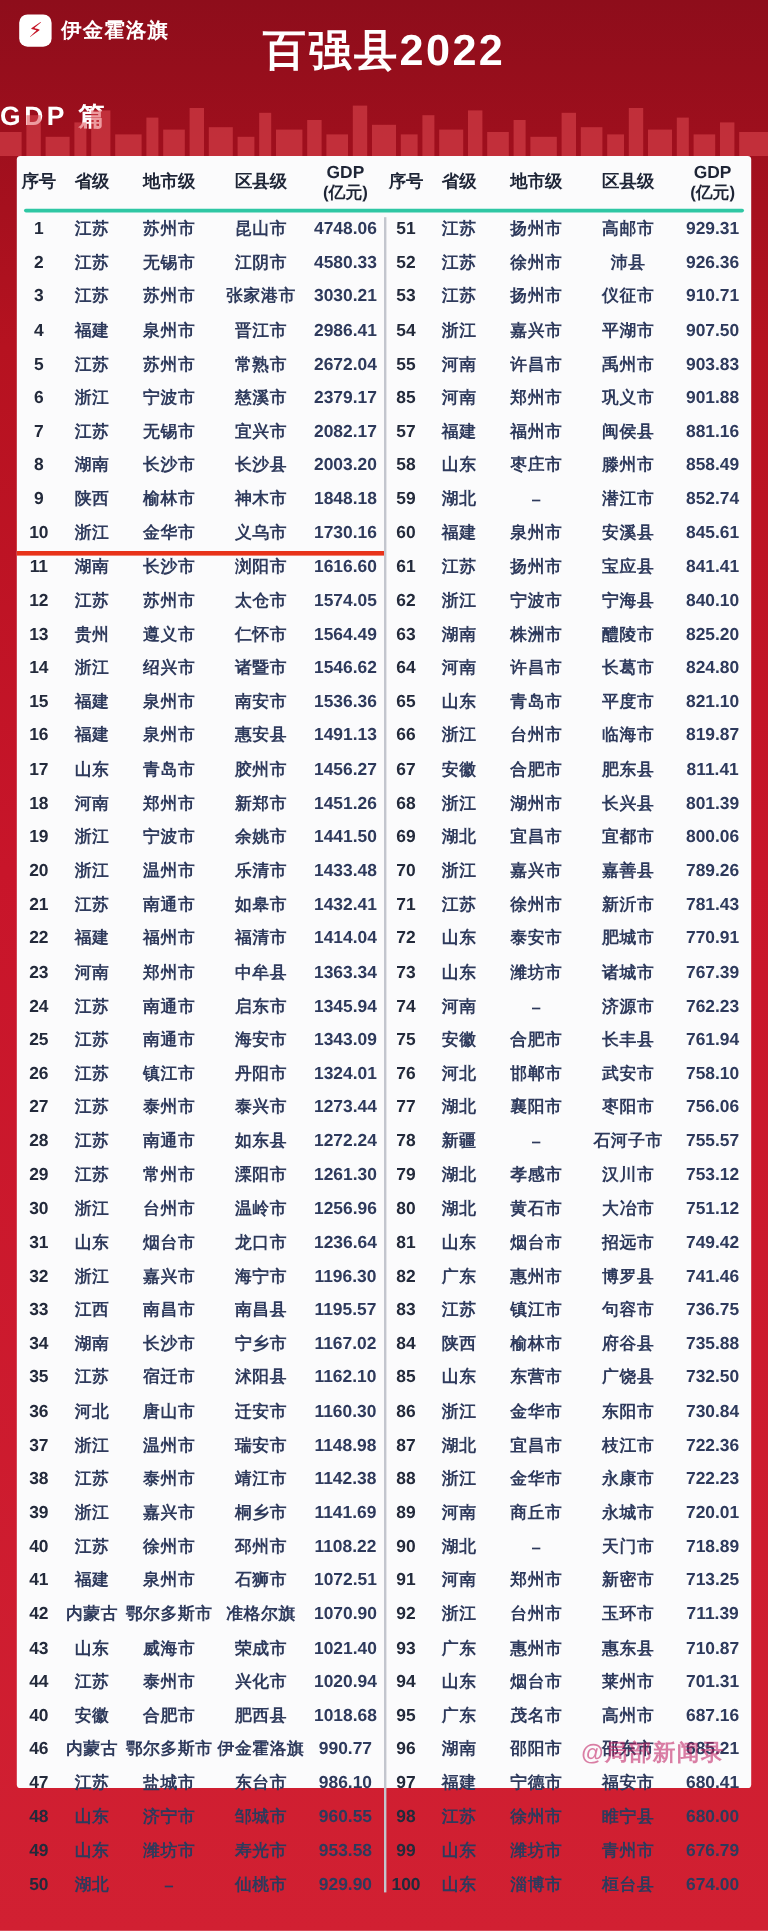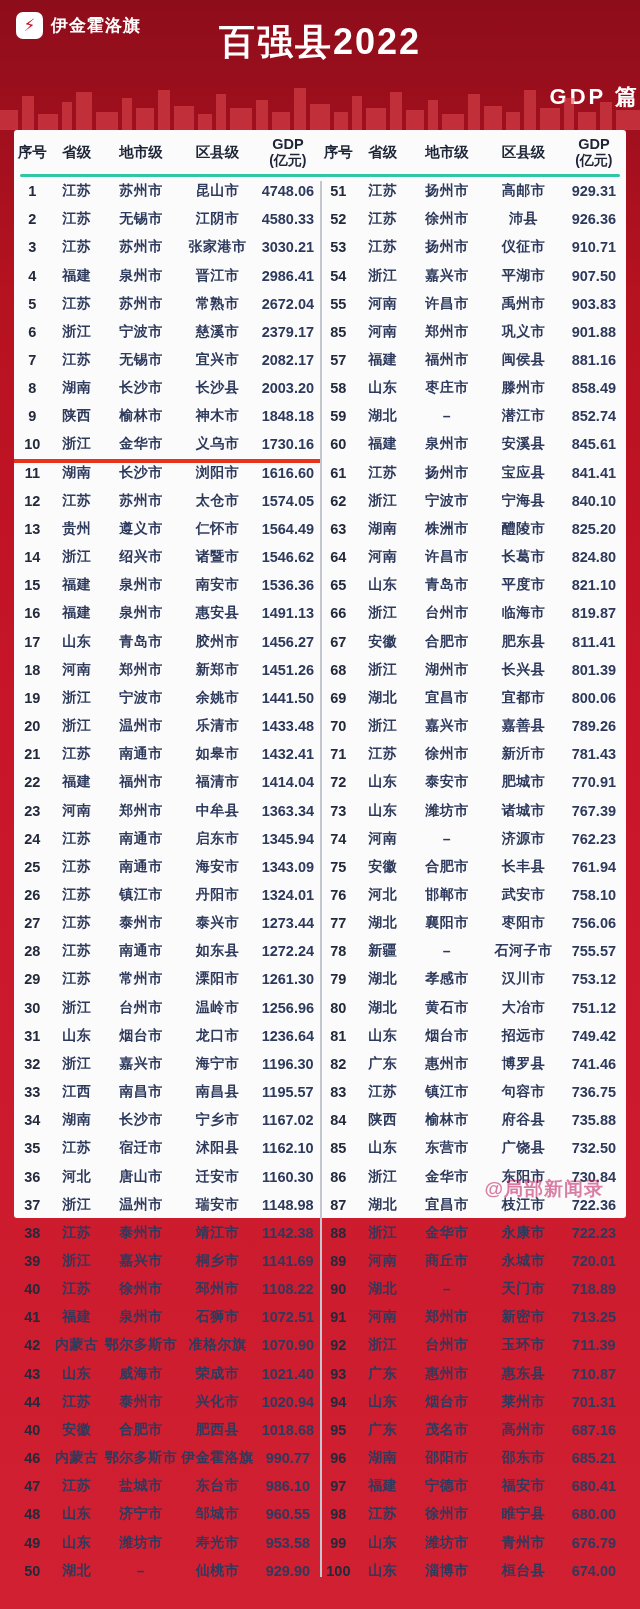--- a/index.html
+++ b/index.html
@@ -8,26 +8,26 @@
     font-family:"Liberation Sans","DejaVu Sans",sans-serif;
     background:linear-gradient(180deg,#8e0d1b 0%,#b61220 18%,#c8152a 45%,#d12032 100%);
   }
   .banner{position:relative;height:130px;}
   .logo-row{position:absolute;top:12px;left:16px;display:flex;align-items:center;gap:8px;}
   .logo-box{width:27px;height:27px;background:#ffffff;border-radius:7px;display:flex;align-items:center;justify-content:center;}
   .logo-bolt{color:#c41426;font-size:17px;font-weight:bold;line-height:1;}
   .logo-text{color:#ffffff;font-size:17px;font-weight:bold;letter-spacing:1px;}
   .main-title{position:absolute;top:18px;left:0;right:0;text-align:center;color:#ffffff;
     font-size:36px;font-weight:bold;letter-spacing:2px;}
-  .sub-title{position:absolute;top:82px;left:0;right:0;text-align:right;color:#ffffff;
+  .sub-title{position:absolute;top:82px;left:0;right:0;text-align:left;color:#ffffff;
     font-size:22px;font-weight:bold;letter-spacing:3px;}
   .skyline{position:absolute;bottom:0;left:0;width:100%;height:46px;opacity:0.55;}
 
   .card{
-    position:absolute;top:130px;left:14px;width:612px;height:1088px;
+    position:absolute;top:130px;left:14px;width:612px;height:1360px;
     background:#fbfbfc;border-radius:3px;box-sizing:border-box;
   }
   .thead{display:flex;height:44px;}
   .thead-half{width:50%;display:grid;grid-template-columns:12% 17% 25% 25% 21%;align-items:center;}
   .th{color:#1e2536;font-weight:bold;font-size:14.5px;text-align:center;line-height:1.15;}
   .th .sub{font-size:14px;}
   .teal-line{height:3px;background:#2fc7a4;margin:0 6px;border-radius:2px;}
 
   .tbody-wrap{position:relative;display:flex;height:1408px;}
   .tbody{width:50%;display:flex;flex-direction:column;}

